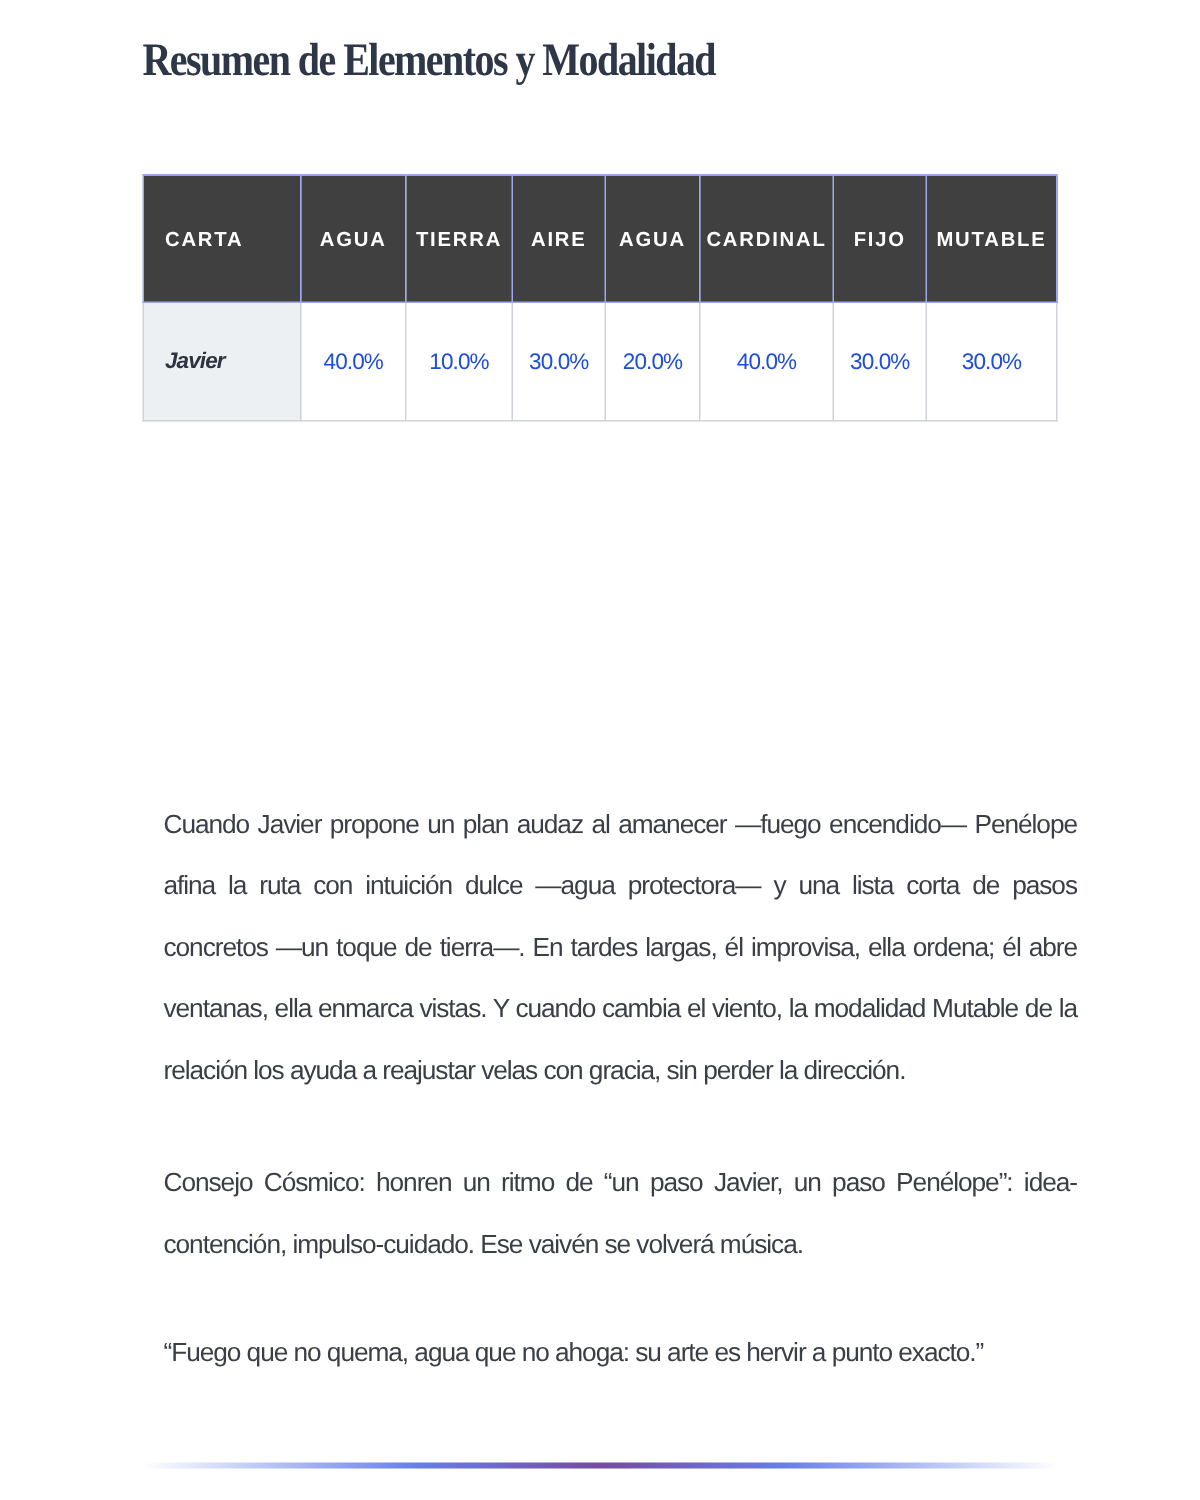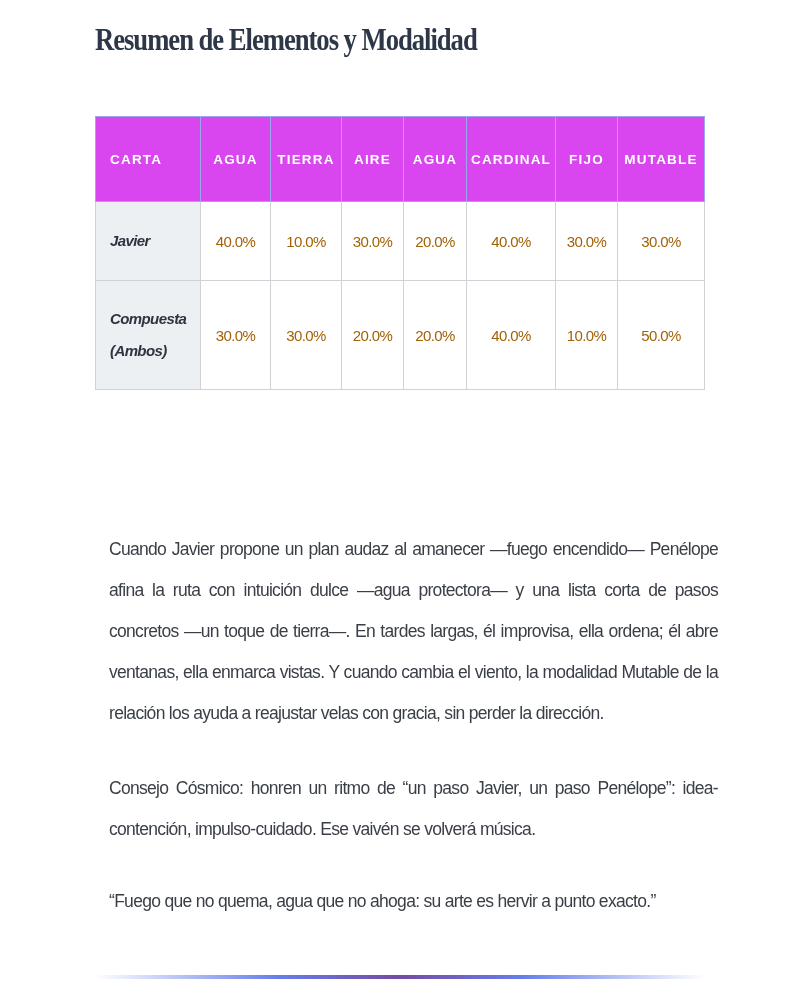--- a/index.html
+++ b/index.html
@@ -42,35 +42,35 @@
       width: 609px;
       border-collapse: collapse;
       table-layout: fixed;
     }
     table.summary th, table.summary td {
       border: 1px solid #cfd3d8;
       text-align: center;
       padding: 0;
     }
     table.summary th {
-      background: #d946ef;
+      background: #404040;
       color: #ffffff;
       font-size: 13.5px;
       font-weight: bold;
       letter-spacing: 1.2px;
       height: 84px;
       border-color: #9aa8ee;
     }
     table.summary th.first {
       text-align: left;
       padding-left: 14px;
     }
     table.summary td {
       font-size: 15px;
-      color: #a16207;
+      color: #1d4ed8;
       letter-spacing: -0.6px;
     }
     table.summary td.rowhead {
       text-align: left;
       padding-left: 14px;
       font-weight: bold;
       background: #edf0f3;
       color: #2d3440;
       line-height: 32px;
       font-style: italic;
@@ -136,30 +136,20 @@
       <tr class="row-0">
         <td class="rowhead">Javier</td>
         <td>40.0%</td>
         <td>10.0%</td>
         <td>30.0%</td>
         <td>20.0%</td>
         <td>40.0%</td>
         <td>30.0%</td>
         <td>30.0%</td>
       </tr>
-      <tr class="row-2">
-        <td class="rowhead">Compuesta (Ambos)</td>
-        <td>30.0%</td>
-        <td>30.0%</td>
-        <td>20.0%</td>
-        <td>20.0%</td>
-        <td>40.0%</td>
-        <td>10.0%</td>
-        <td>50.0%</td>
-      </tr>
     </tbody>
   </table>
 
   <p class="para p1">Cuando Javier propone un plan audaz al amanecer —fuego encendido— Penélope afina la ruta con intuición dulce —agua protectora— y una lista corta de pasos concretos —un toque de tierra—. En tardes largas, él improvisa, ella ordena; él abre ventanas, ella enmarca vistas. Y cuando cambia el viento, la modalidad Mutable de la relación los ayuda a reajustar velas con gracia, sin perder la dirección.</p>
   <p class="para p2">Consejo Cósmico: honren un ritmo de “un paso Javier, un paso Penélope”: idea-contención, impulso-cuidado. Ese vaivén se volverá música.</p>
   <p class="para p3">“Fuego que no quema, agua que no ahoga: su arte es hervir a punto exacto.”</p>
 </div>
 
 <div class="divider"></div>
 

